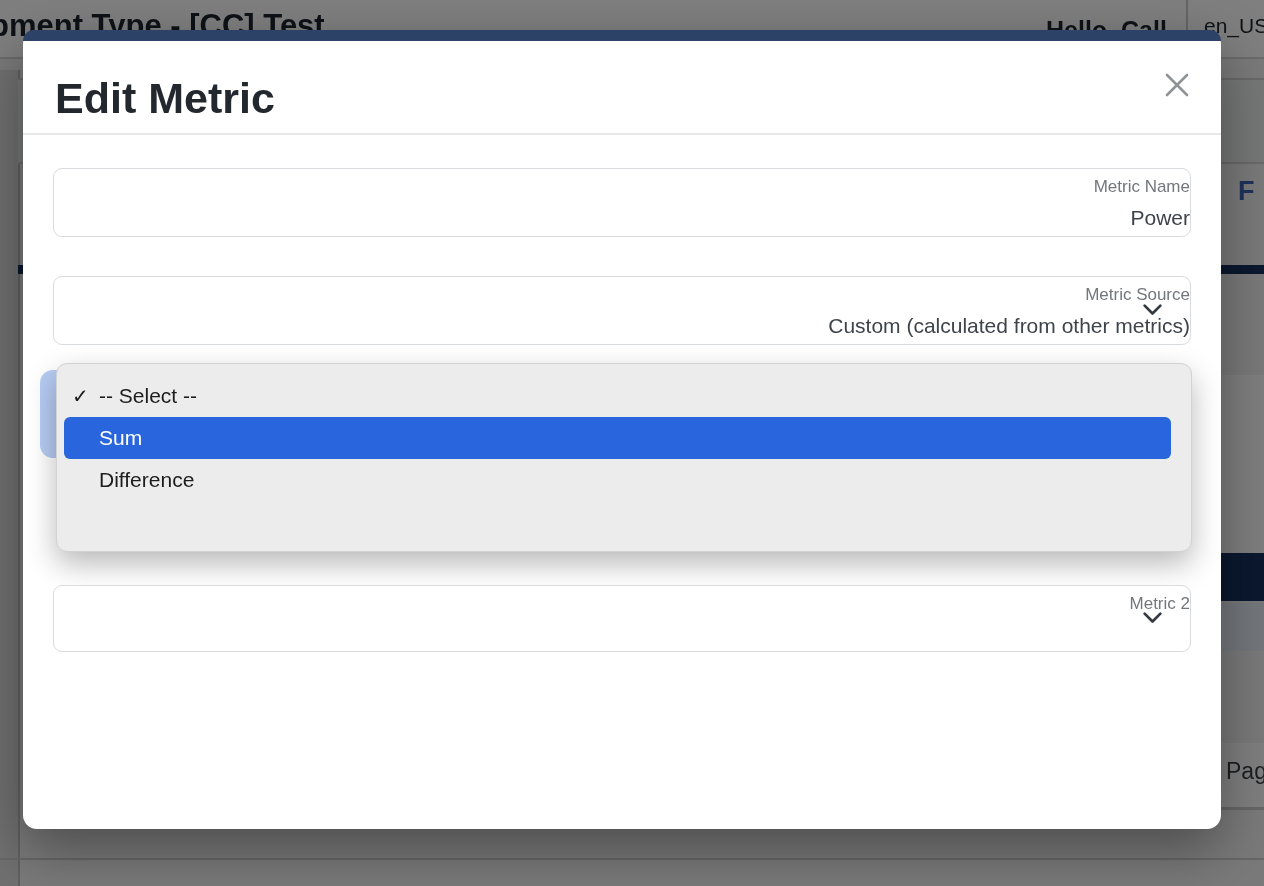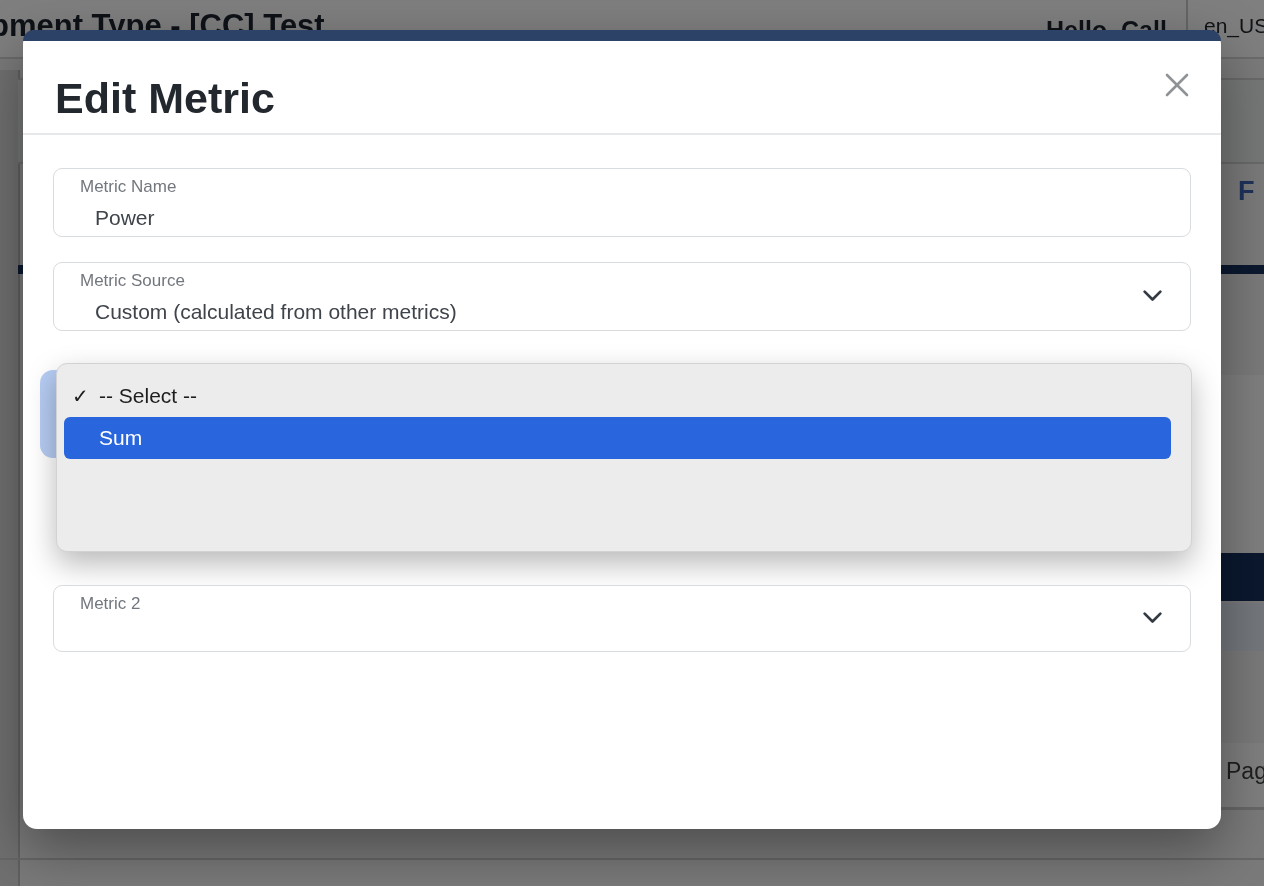--- a/index.html
+++ b/index.html
@@ -32,25 +32,25 @@
   
   .modal{left:23px;top:30px;width:1198px;height:799px;background:#fff;border-radius:14px;
          box-shadow:0 20px 55px rgba(0,0,0,0.38);z-index:20;}
   .modal-topbar{left:0;top:0;width:1198px;height:11px;background:#2d4267;border-radius:14px 14px 0 0;}
   .modal-title{left:32px;top:44px;font-size:43px;font-weight:700;color:#23282e;}
   .close-btn{left:1128px;top:32px;width:52px;height:48px;background:none;border:none;cursor:pointer;
              display:flex;align-items:center;justify-content:center;padding:0;}
   .header-divider{left:0;top:103px;width:1198px;height:2px;background:#e7e8e9;}
 
   .field{border:1px solid #d8dcdf;border-radius:9px;background:#fff;box-sizing:border-box;
-         padding:7px 0 0 26px;}
+         padding:7px 0 0 26px;text-align:right;}
   .field .flabel{font-size:17px;color:#72777d;line-height:1.35;}
   .field .fvalue{font-size:21px;color:#3f444b;line-height:1.3;margin-top:5px;white-space:nowrap;margin-left:15px;}
   .f-name{left:30px;top:138px;width:1138px;height:69px;}
-  .f-source{left:30px;top:232px;width:1138px;height:69px;}
+  .f-source{left:30px;top:246px;width:1138px;height:69px;}
   .f-metric2{left:30px;top:555px;width:1138px;height:67px;}
   .chev{position:absolute;right:24px;top:50%;transform:translateY(-50%);}
 
   
   .focus-ghost{left:17px;top:340px;width:86px;height:88px;background:#b6ccf3;border-radius:13px;}
 
   
   .dropdown{left:33px;top:333px;width:1136px;height:189px;background:#ececec;
             border:1px solid #d2d2d2;border-radius:11px;box-sizing:border-box;
             box-shadow:0 12px 30px rgba(0,0,0,0.28);padding-top:11px;}
@@ -124,20 +124,23 @@
     <div class="abs focus-ghost"></div>
 
     <div class="abs dropdown">
       <div class="opt">
         <span class="check">✓</span>
         <span>-- Select --</span>
       </div>
       <div class="opt hl">
         <span>Sum</span>
       </div>
+      <div class="opt">
+        <span>Difference</span>
+      </div>
     </div>
 
     <div class="abs field f-metric2">
       <div class="flabel">Metric 2</div>
       <span class="chev">
         <svg width="27" height="27" viewBox="0 0 24 24">
           <path d="M5 9l7 7 7-7" fill="none" stroke="#333a42" stroke-width="2.4" stroke-linecap="round" stroke-linejoin="round"></path>
         </svg>
       </span>
     </div>

